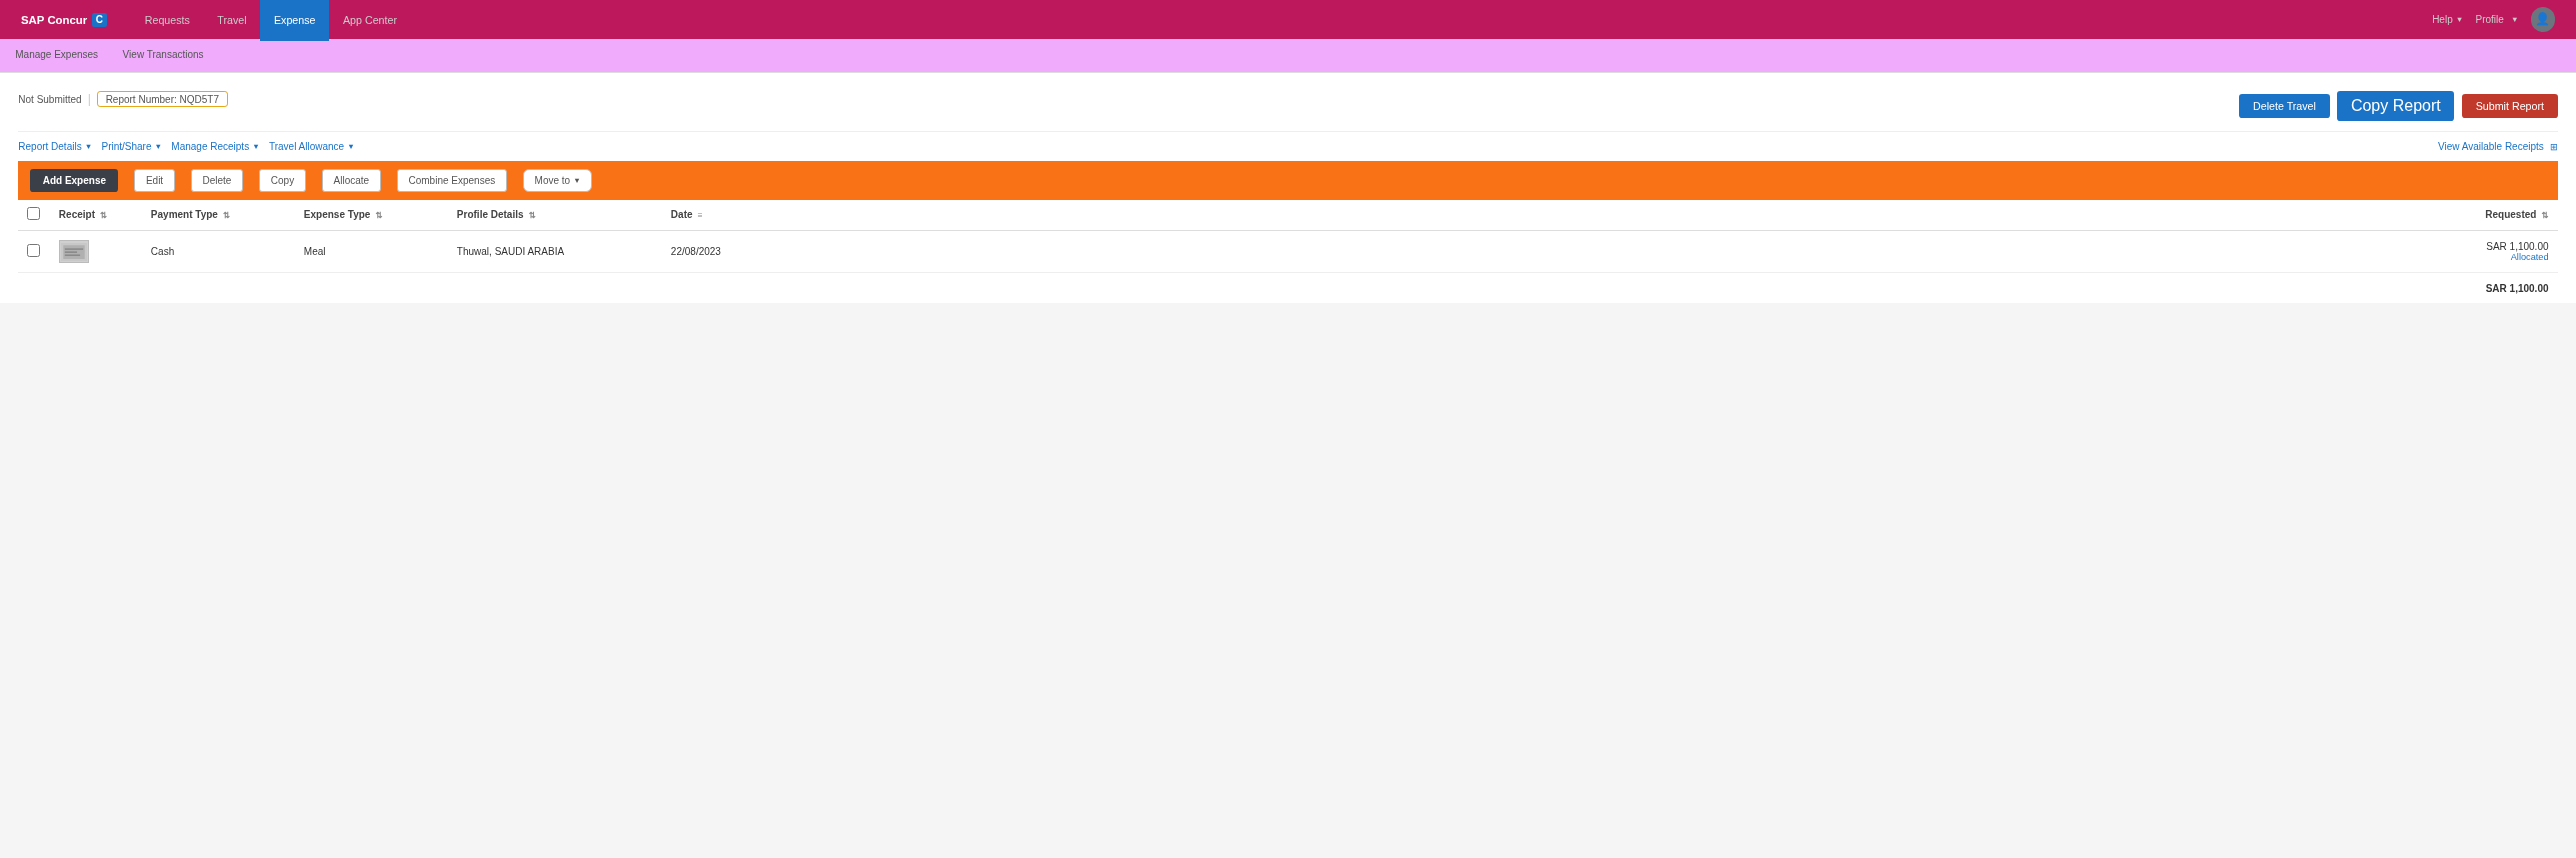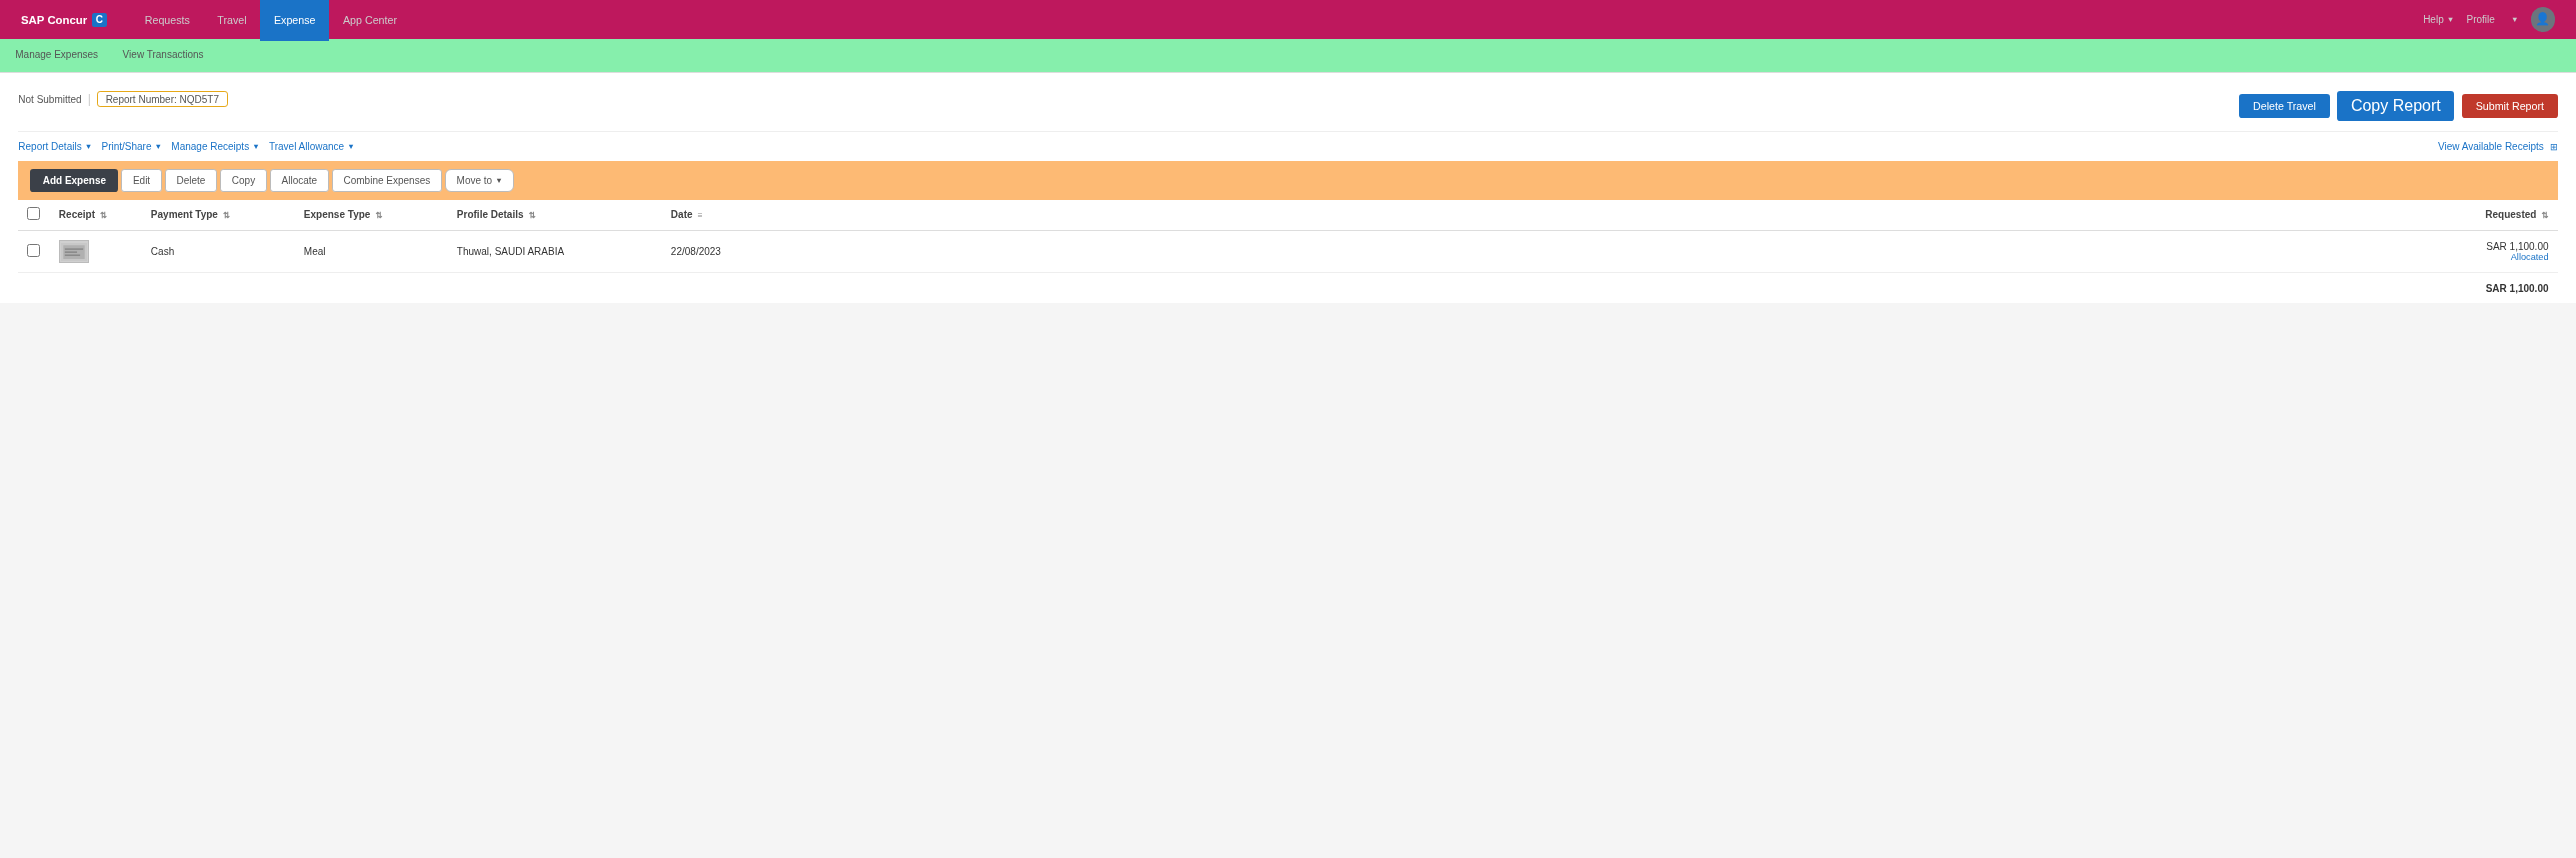--- a/index.html
+++ b/index.html
@@ -67,37 +67,37 @@
       align-items: center;
       gap: 3.1px;
       justify-content: flex-end;
     }
     .profile-link {
       color: #ccc;
       font-size: 10px;
       cursor: pointer;
       display: flex;
       align-items: center;
-      gap: 16px;
+      gap: 7px;
     }
     .profile-avatar {
       width: 24.4px;
       height: 24.4px;
       border-radius: 50%;
       background: #6c757d;
       display: flex;
       align-items: center;
       justify-content: center;
       color: #fff;
       font-size: 12.2px;
     }
 
     
     .sub-nav {
-      background: #86efac;
+      background: #f0abfc;
       border-bottom: 0.8px solid #ddd;
       display: flex;
       align-items: center;
       padding: 0 12.2px;
       height: 34px;
       gap: 18.3px;
     }
     .sub-nav-link {
       color: #555;
       text-decoration: none;
@@ -208,25 +208,25 @@
       font-size: 10px;
       cursor: pointer;
       display: flex;
       align-items: center;
       gap: 3.1px;
       text-decoration: none;
     }
 
     
     .toolbar {
-      background: #fdba74;
+      background: #f97316;
       padding: 7.6px 12.2px;
       display: flex;
       align-items: center;
-      gap: 3px;
+      gap: 16px;
       margin-top: 9.2px;
     }
     .btn-add-expense {
       background: #3b4048;
       color: #fff;
       border: none;
       padding: 6.1px 12.2px;
       border-radius: 3.1px;
       font-size: 10px;
       cursor: pointer;

